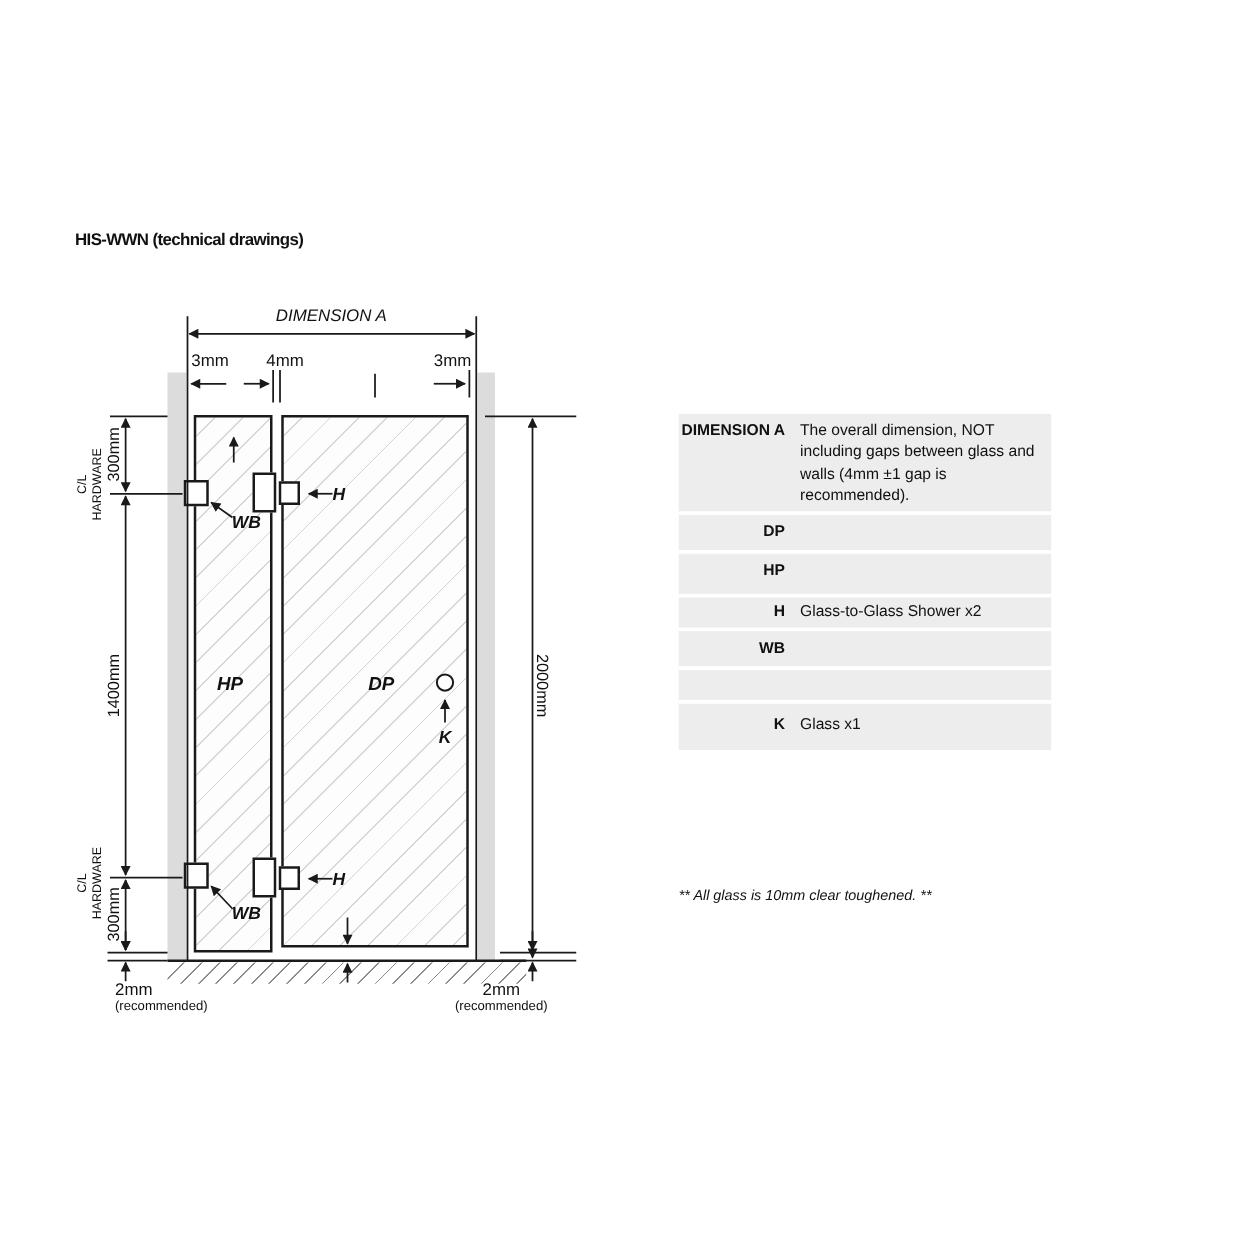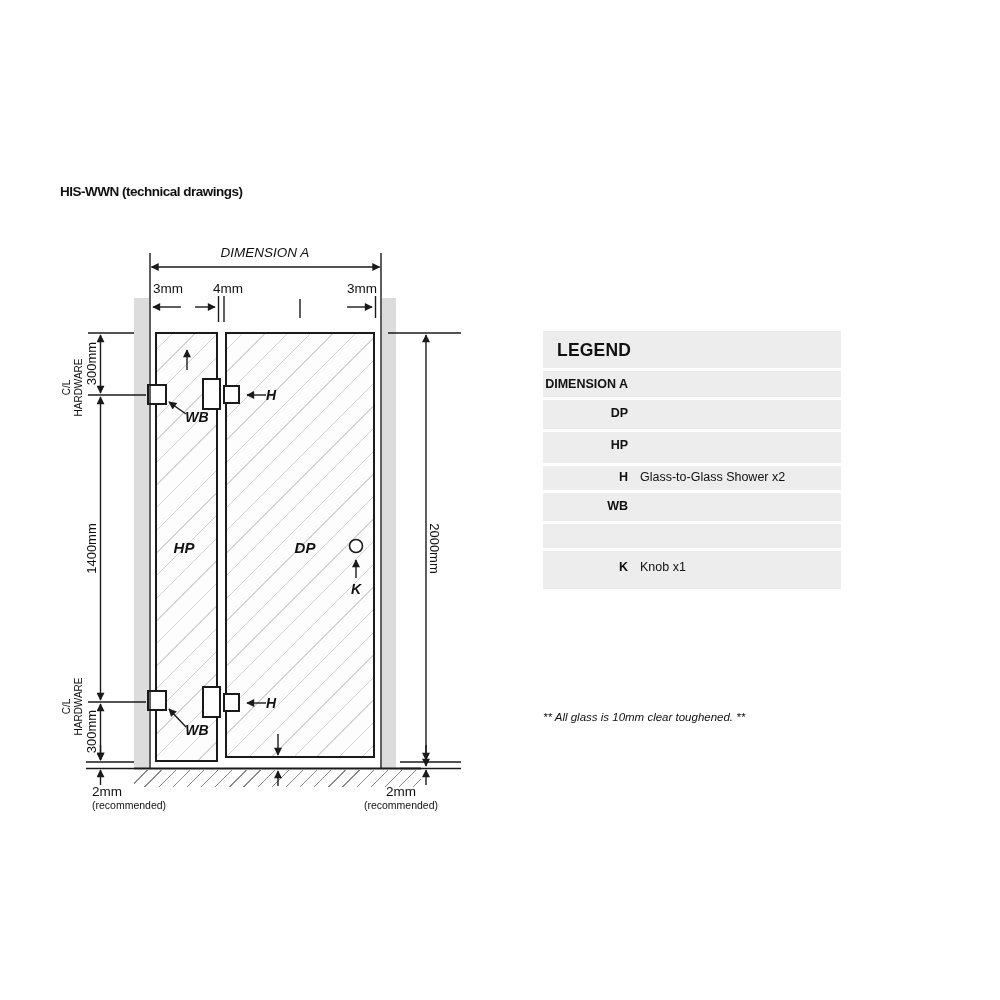--- a/index.html
+++ b/index.html
@@ -156,41 +156,41 @@
   <div class="abs lbl" style="left:92px;top:784px;width:90px;text-align:left;">
     <div>2mm</div>
     <div class="smallnote">(recommended)</div>
   </div>
   <div class="abs lbl" style="left:346px;top:784px;width:110px;">
     <div>2mm</div>
     <div class="smallnote">(recommended)</div>
   </div>
 
   <div class="abs legend">
-    <div class="hdr">LEGEND</div>
     <div class="lrow r-dima">
       <div class="term">DIMENSION A</div>
+      <div class="desc">The overall dimension, NOT including gaps between glass and walls (4mm ±1 gap is recommended).</div>
     </div>
     <div class="lrow r-dp">
       <div class="term">DP</div>
     </div>
     <div class="lrow r-hp">
       <div class="term">HP</div>
     </div>
     <div class="lrow r-h">
       <div class="term">H</div>
       <div class="desc">Glass-to-Glass Shower x2</div>
     </div>
     <div class="lrow r-wb">
       <div class="term">WB</div>
     </div>
     <div class="lrow r-empty">
       <div class="term"></div>
       <div class="desc"></div>
     </div>
     <div class="lrow r-k">
       <div class="term">K</div>
-      <div class="desc">Knob x1</div>
+      <div class="desc">Glass x1</div>
     </div>
   </div>
   <div class="abs footnote">** All glass is 10mm clear toughened. **</div>
 
 </div>
 
 </body></html>

